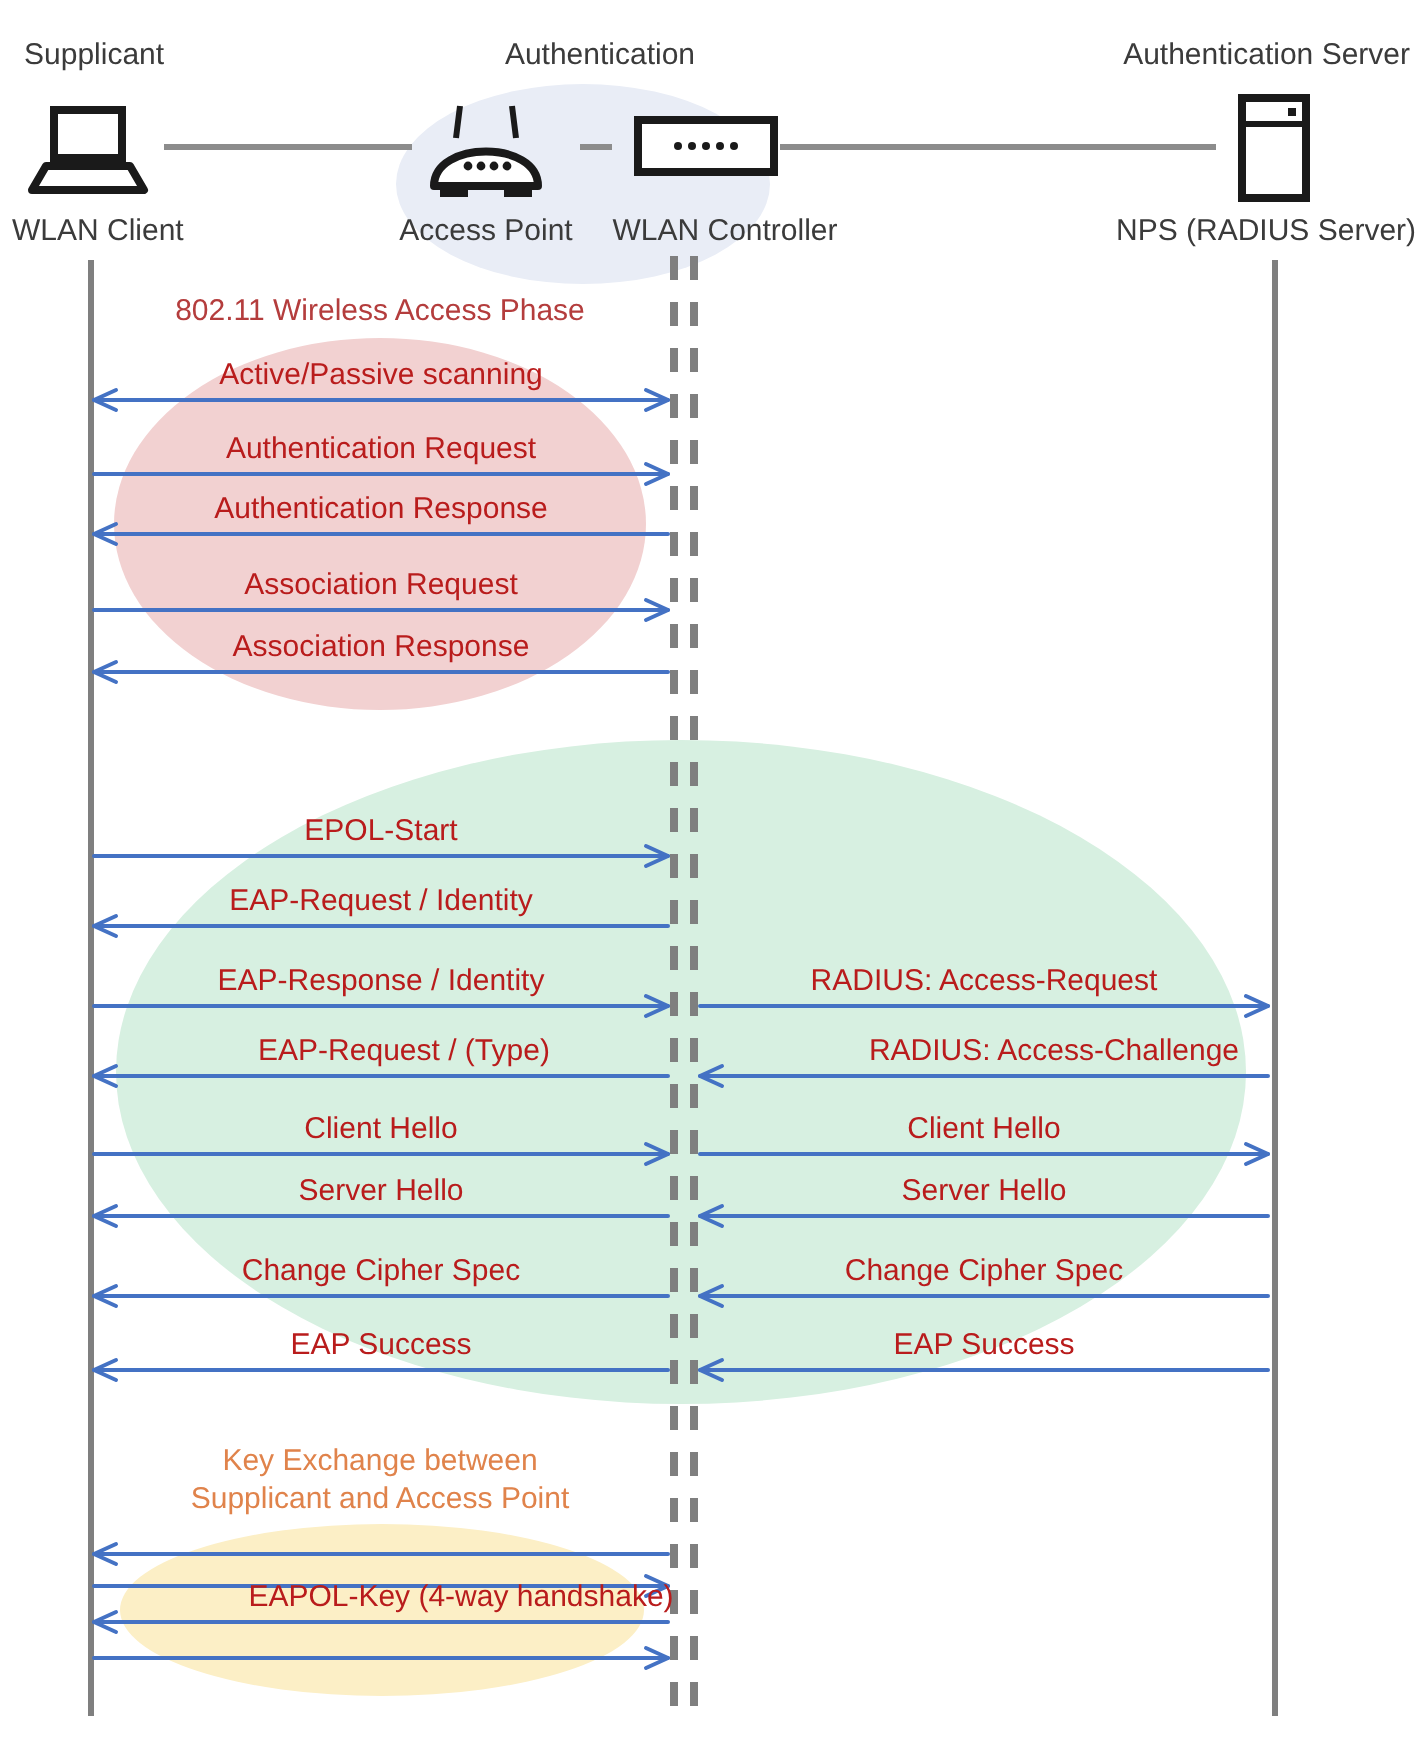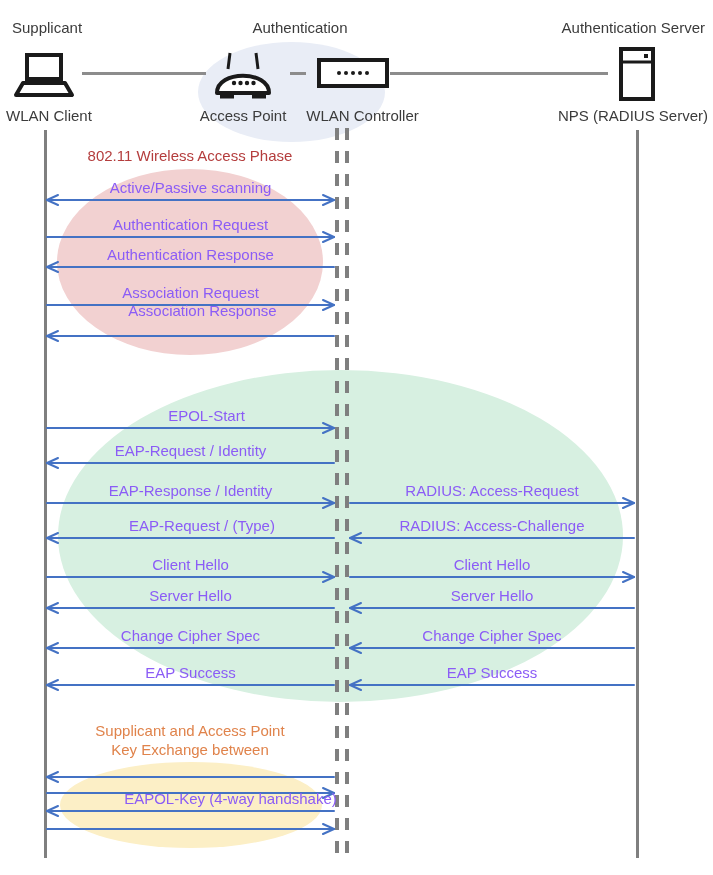--- a/index.html
+++ b/index.html
@@ -14,21 +14,21 @@
   .pink-el{background:#f2d1d1;}
   .green-el{background:#d7f0e1;}
   .yellow-el{background:#fcefc6;}
   .lifeline{background:#7f7f7f;width:3px;}
   .dashline{width:4px;background:repeating-linear-gradient(to bottom,#7f7f7f 0 12px,transparent 12px 23px);}
   .connector{height:3px;background:#8c8c8c;}
   .phase-lbl{font-size:15px;line-height:19px;}
   .phase-red{color:#b43d3d;}
   .phase-green{color:#2fb269;}
   .phase-orange{color:#e0834b;}
-  .msg-label{position:absolute;font-size:15px;color:#8b5cf6;text-align:center;white-space:nowrap;}
+  .msg-label{position:absolute;font-size:15px;color:#b91c1c;text-align:center;white-space:nowrap;}
   #arrow-svg{position:absolute;left:0;top:0;}
 </style>
 </head>
 <body>
 
 <div id="canvas">
 
   <div class="abs ellipse blue-el" style="left:198px;top:42px;width:187px;height:100px;"></div>
 
   <div class="abs lbl" style="left:12px;top:19px;">Supplicant</div>
@@ -79,22 +79,22 @@
   <div class="abs ellipse green-el" style="left:58px;top:370px;width:565px;height:332px;"></div>
   <div class="abs ellipse yellow-el" style="left:60px;top:762px;width:262px;height:86px;"></div>
 
   <div class="abs lifeline" style="left:44px;top:130px;height:728px;"></div>
   <div class="abs dashline" style="left:335px;top:128px;height:730px;"></div>
   <div class="abs dashline" style="left:345px;top:128px;height:730px;"></div>
   <div class="abs lifeline" style="left:636px;top:130px;height:728px;"></div>
 
   <div class="abs phase-lbl phase-red center" style="left:57px;top:146px;width:266px;">802.11 Wireless Access Phase</div>
   <div class="abs phase-lbl phase-orange center" style="left:70px;top:721px;width:240px;">
+    <div>Key Exchange between</div>
     <div>Supplicant and Access Point</div>
-    <div>Key Exchange between</div>
   </div>
 
   <svg id="arrow-svg" width="713" height="875" viewBox="0 0 713 875">
       <g stroke="#4472c4" stroke-width="2" fill="none" stroke-linecap="round" stroke-linejoin="round">
         <line x1="47" x2="334" y1="200" y2="200"></line>
         <path d="M323 195 L334 200 L323 205"></path>
         <path d="M58 195 L47 200 L58 205"></path>
       </g>
       <g stroke="#4472c4" stroke-width="2" fill="none" stroke-linecap="round" stroke-linejoin="round">
         <line x1="47" x2="334" y1="237" y2="237"></line>
@@ -184,27 +184,27 @@
         <line x1="47" x2="334" y1="829" y2="829"></line>
         <path d="M323 824 L334 829 L323 834"></path>
       </g>
     </svg>
 
   <div id="msg-labels">
       <div class="msg-label" style="left: 47px; width: 287px; top: 179px;">Active/Passive scanning</div>
       <div class="msg-label" style="left: 47px; width: 287px; top: 216px;">Authentication Request</div>
       <div class="msg-label" style="left: 47px; width: 287px; top: 246px;">Authentication Response</div>
       <div class="msg-label" style="left: 47px; width: 287px; top: 284px;">Association Request</div>
-      <div class="msg-label" style="left: 47px; width: 287px; top: 302px; padding-left: 12px;">Association Response</div>
-      <div class="msg-label" style="left: 47px; width: 287px; top: 407px; padding-left: 16px;">EPOL-Start</div>
+      <div class="msg-label" style="left: 47px; width: 287px; top: 315px;">Association Response</div>
+      <div class="msg-label" style="left: 47px; width: 287px; top: 407px;">EPOL-Start</div>
       <div class="msg-label" style="left: 47px; width: 287px; top: 442px;">EAP-Request / Identity</div>
       <div class="msg-label" style="left: 47px; width: 287px; top: 482px;">EAP-Response / Identity</div>
       <div class="msg-label" style="left: 350px; width: 284px; top: 482px;">RADIUS: Access-Request</div>
       <div class="msg-label" style="left: 47px; width: 310px; top: 517px;">EAP-Request / (Type)</div>
-      <div class="msg-label" style="left: 350px; width: 284px; top: 517px;">RADIUS: Access-Challenge</div>
+      <div class="msg-label" style="left: 350px; width: 284px; top: 517px; padding-left: 35px;">RADIUS: Access-Challenge</div>
       <div class="msg-label" style="left: 47px; width: 287px; top: 556px;">Client Hello</div>
       <div class="msg-label" style="left: 350px; width: 284px; top: 556px;">Client Hello</div>
       <div class="msg-label" style="left: 47px; width: 287px; top: 587px;">Server Hello</div>
       <div class="msg-label" style="left: 350px; width: 284px; top: 587px;">Server Hello</div>
       <div class="msg-label" style="left: 47px; width: 287px; top: 627px;">Change Cipher Spec</div>
       <div class="msg-label" style="left: 350px; width: 284px; top: 627px;">Change Cipher Spec</div>
       <div class="msg-label" style="left: 47px; width: 287px; top: 664px;">EAP Success</div>
       <div class="msg-label" style="left: 350px; width: 284px; top: 664px;">EAP Success</div>
       <div class="msg-label" style="left: 47px; width: 287px; top: 790px; padding-left: 40px;">EAPOL-Key (4-way handshake)</div>
     </div>

